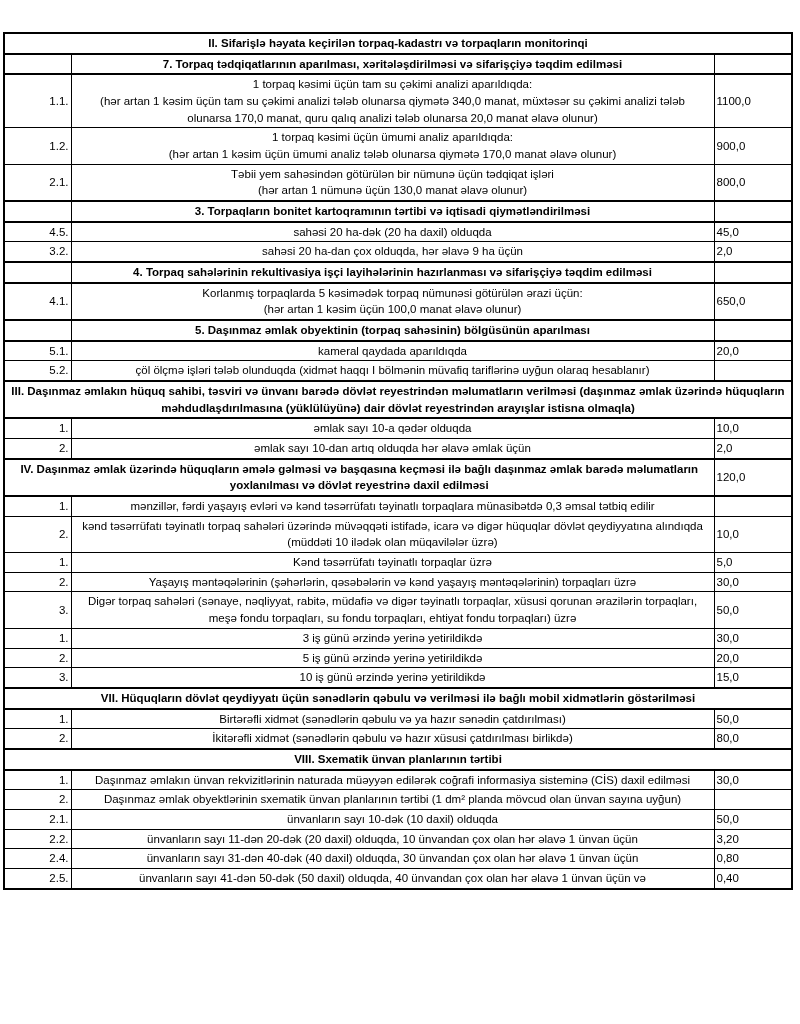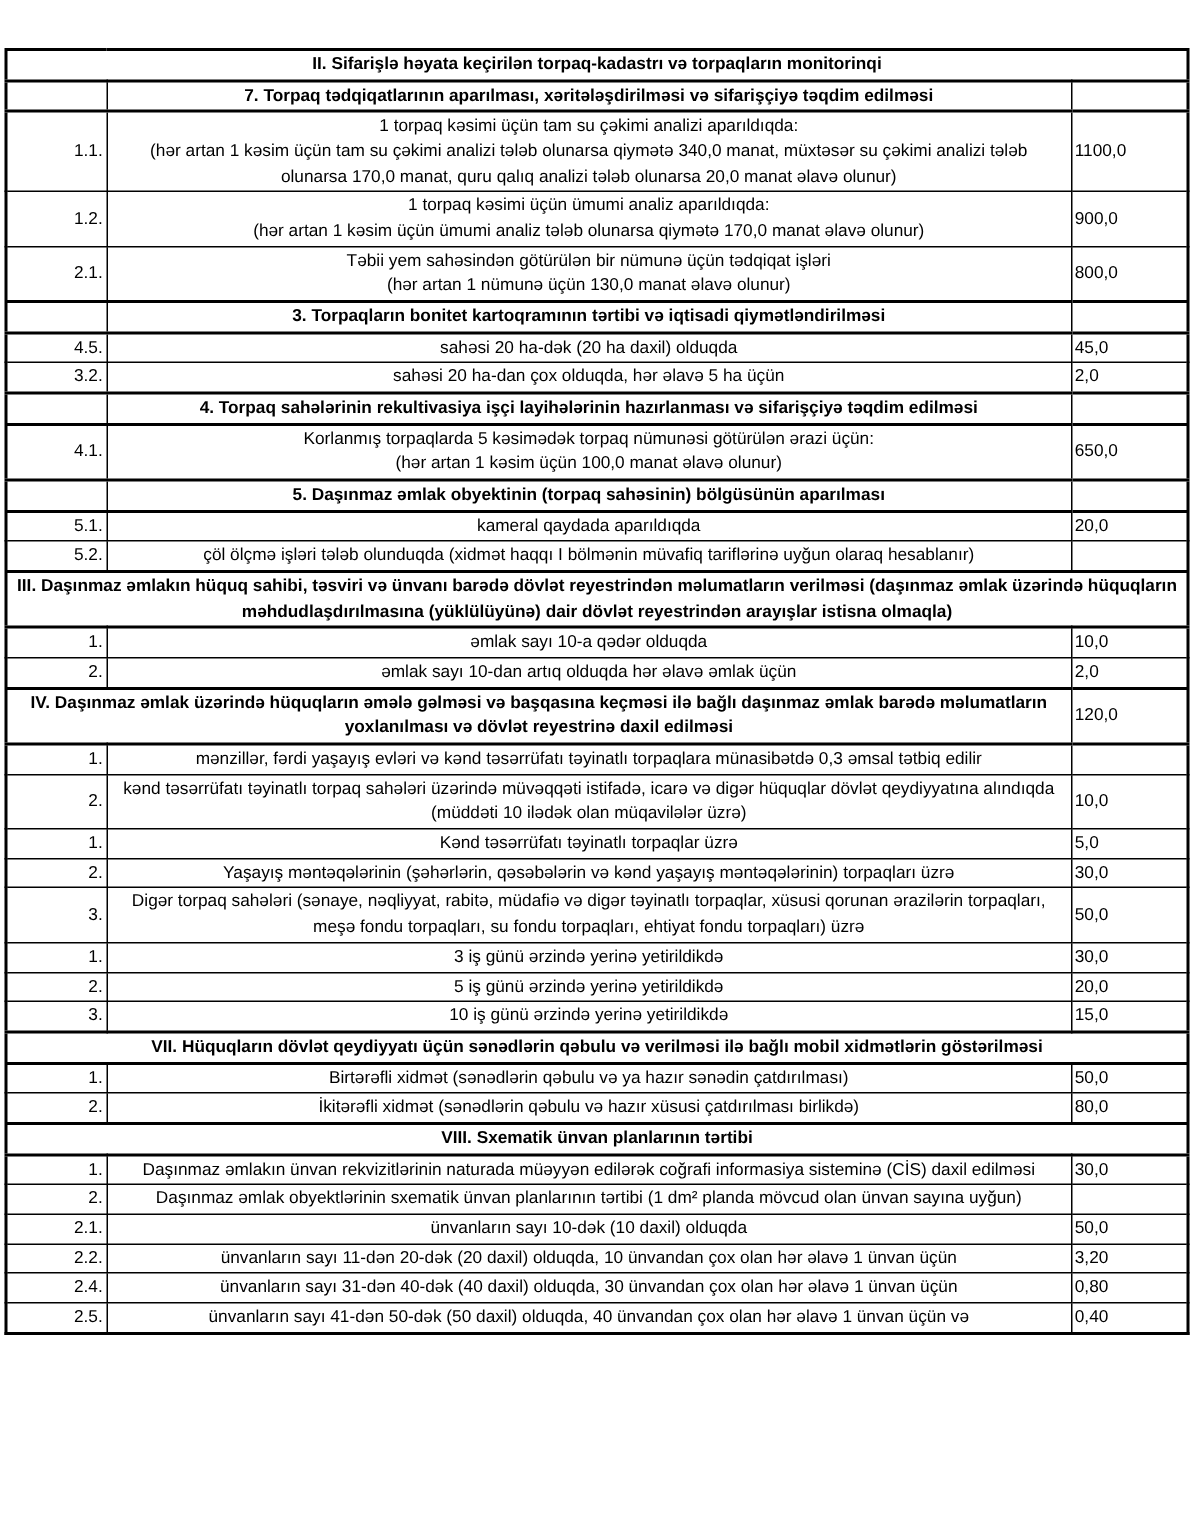--- a/index.html
+++ b/index.html
@@ -93,21 +93,21 @@
           <td class="title">3. Torpaqların bonitet kartoqramının tərtibi və iqtisadi qiymətləndirilməsi</td>
           <td class="price"></td>
         </tr>
         <tr>
           <td class="num">4.5.</td>
           <td class="desc">sahəsi 20 ha-dək (20 ha daxil) olduqda</td>
           <td class="price">45,0</td>
         </tr>
         <tr>
           <td class="num">3.2.</td>
-          <td class="desc">sahəsi 20 ha-dan çox olduqda, hər əlavə 5 ha üçün</td>
+          <td class="desc">sahəsi 20 ha-dan çox olduqda, hər əlavə 9 ha üçün</td>
           <td class="price">2,0</td>
         </tr>
         <tr class="hdr">
           <td class="num"></td>
           <td class="title">4. Torpaq sahələrinin rekultivasiya işçi layihələrinin hazırlanması və sifarişçiyə təqdim edilməsi</td>
           <td class="price"></td>
         </tr>
         <tr>
           <td class="num">4.1.</td>
           <td class="desc">Korlanmış torpaqlarda 5 kəsimədək torpaq nümunəsi götürülən ərazi üçün:

